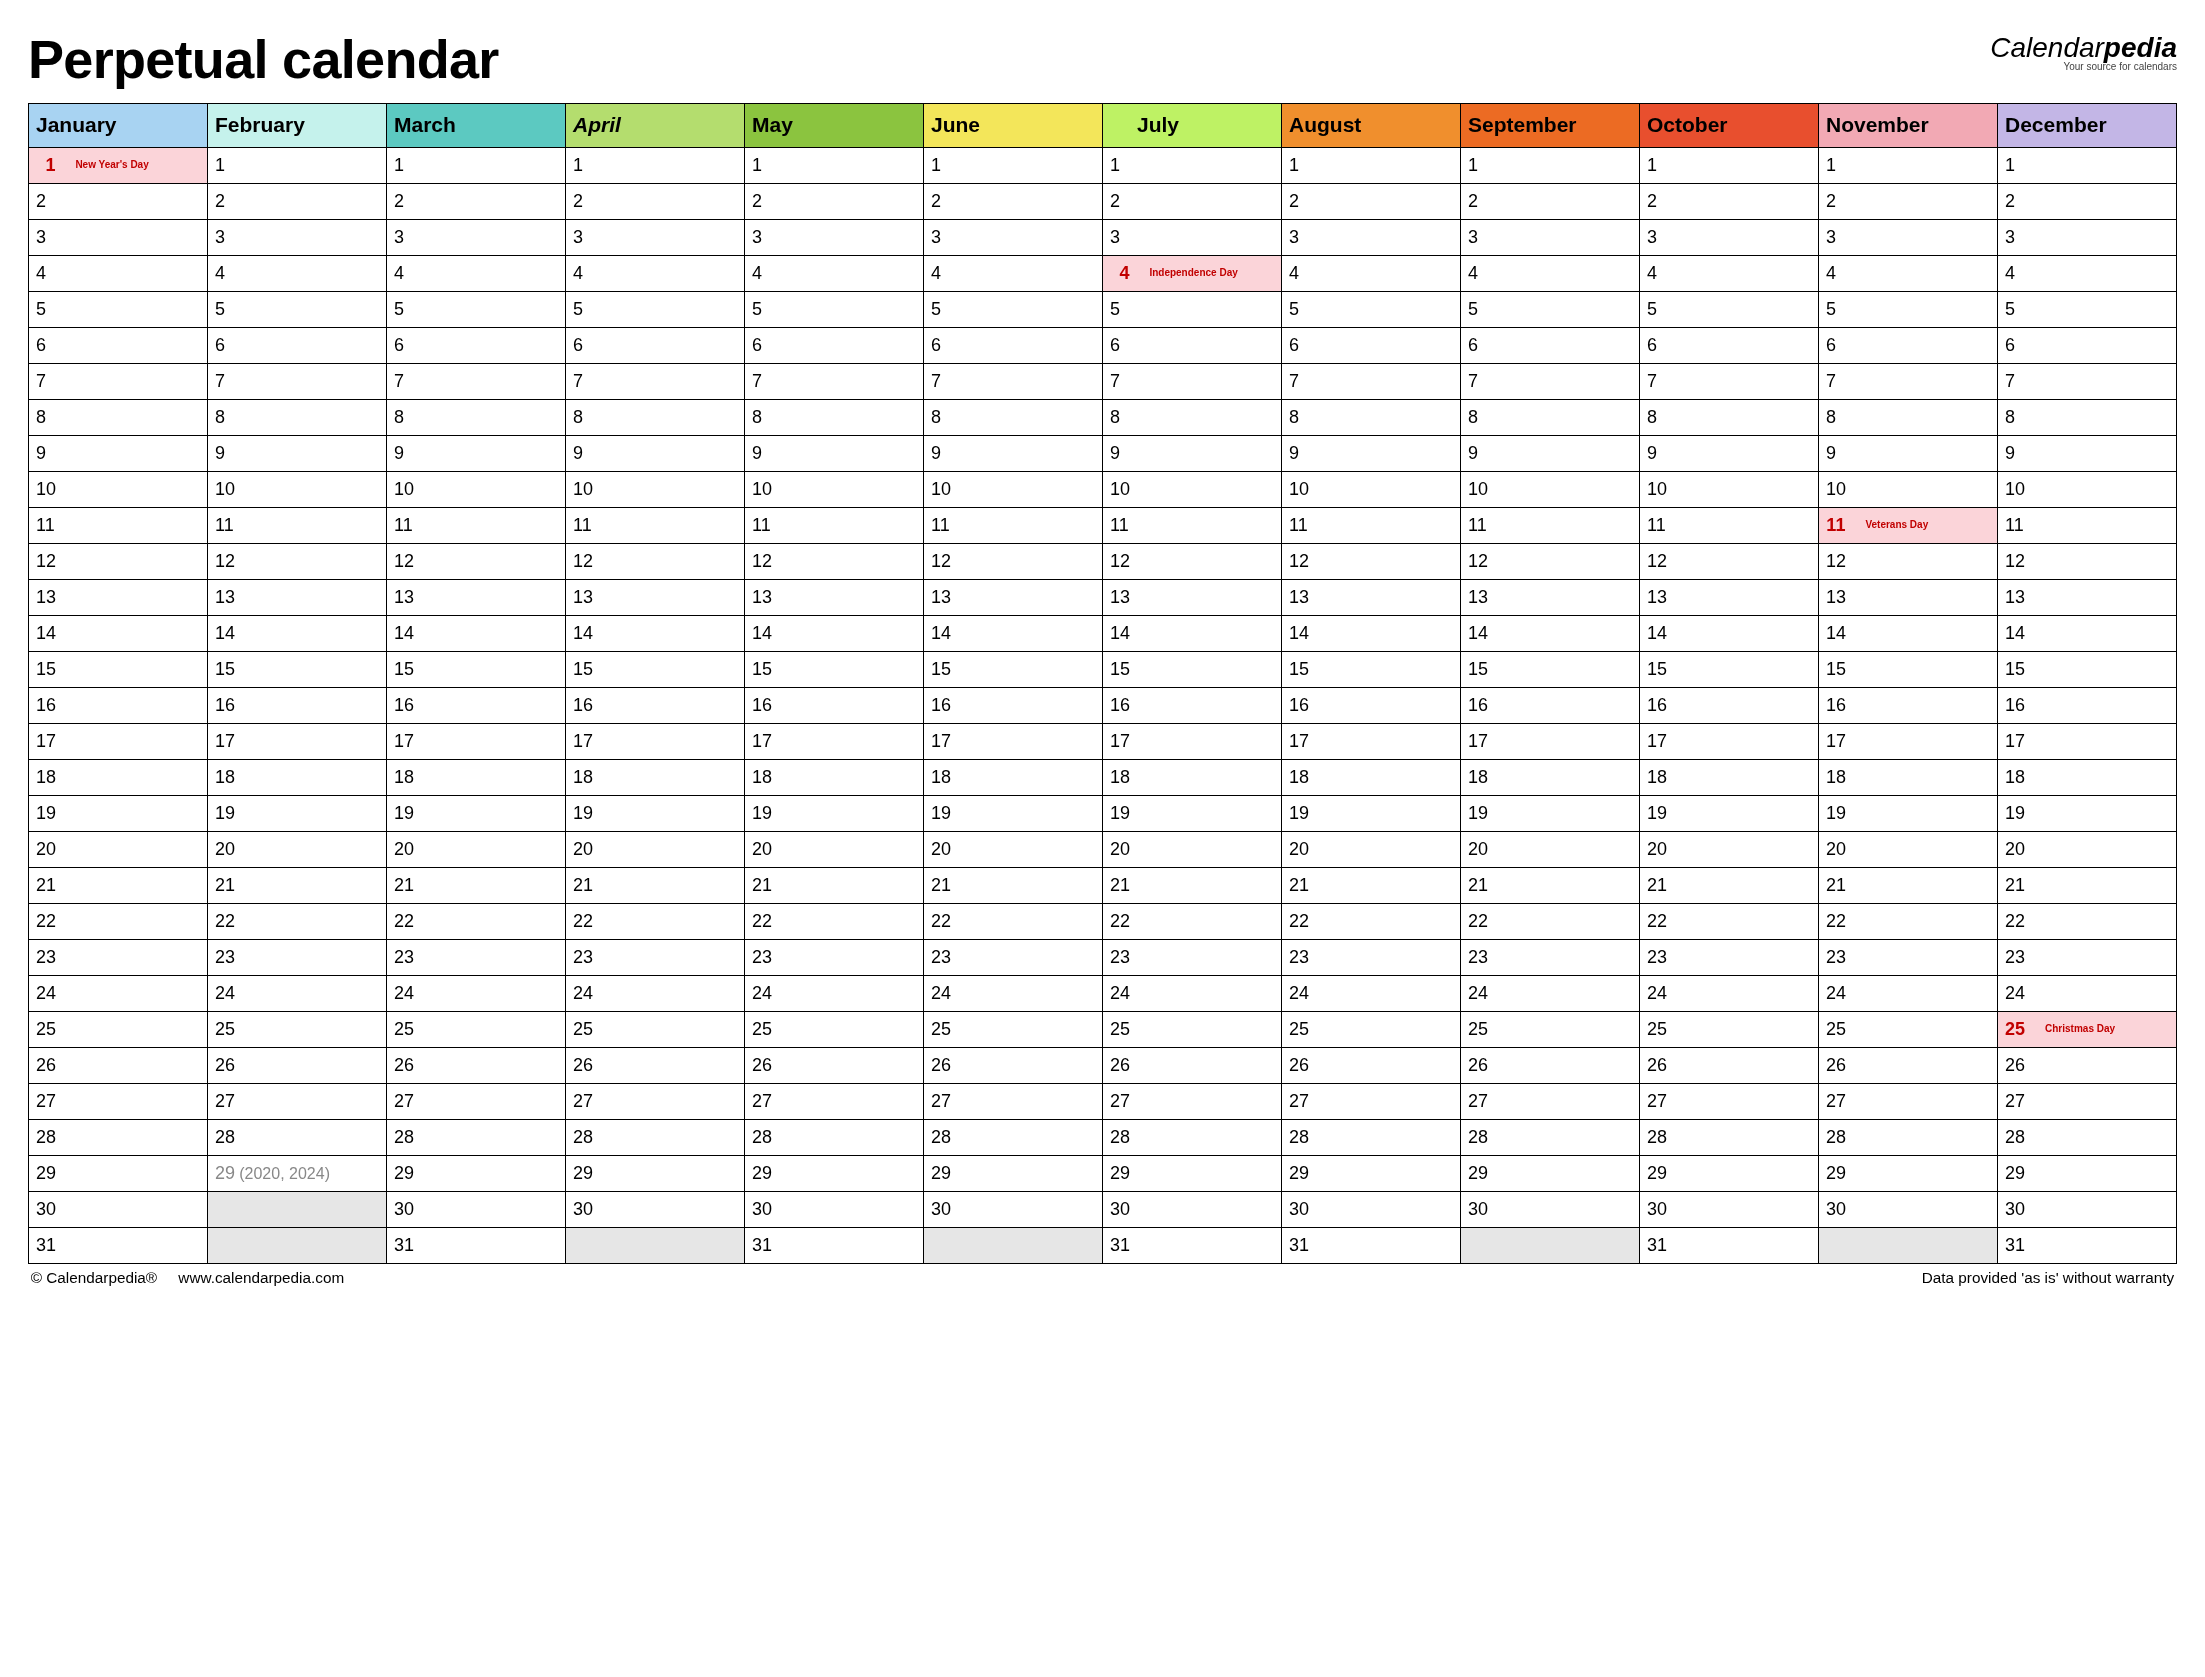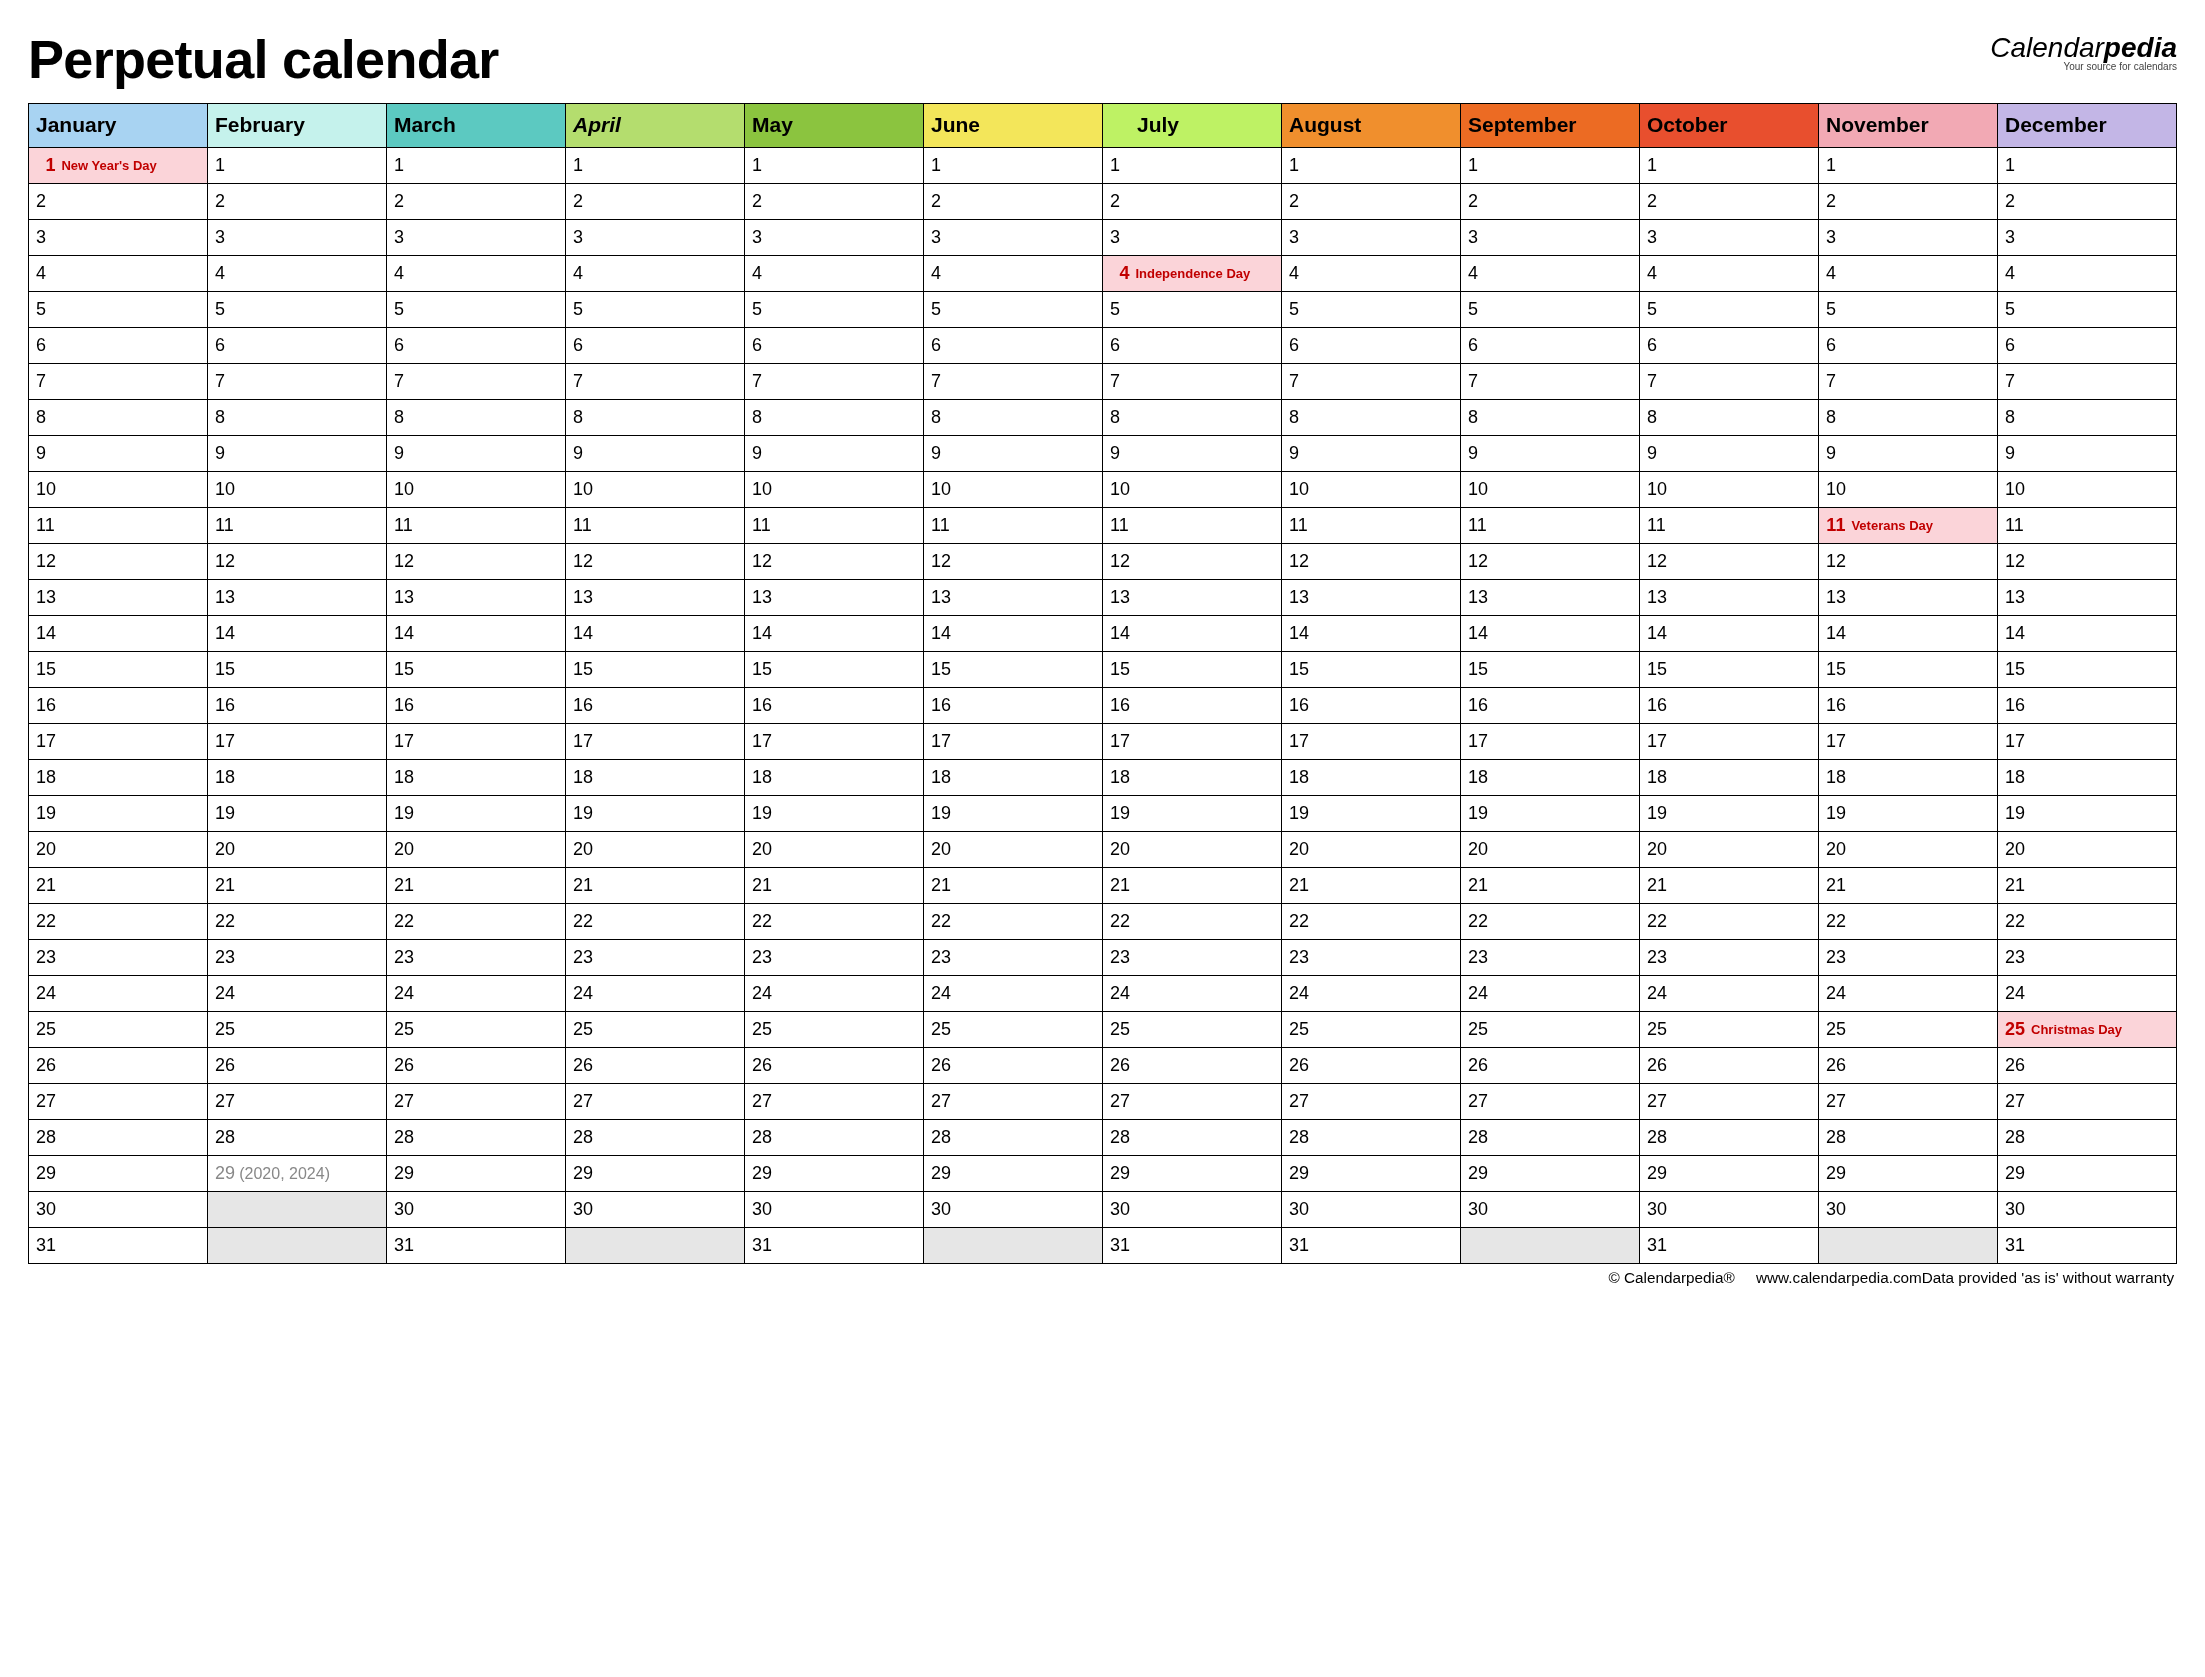--- a/index.html
+++ b/index.html
@@ -59,42 +59,43 @@
     font-size: 21px;
     height: 44px;
   }
   .daynum { font-weight: 400; }
   .holiday {
     background: #FBD4D9;
     color: #C10000;
     font-weight: 700;
   }
   .holiday .hlabel {
-    font-size: 13px;
+    font-size: 10px;
     font-weight: 700;
     line-height: 1.05;
     display: inline-block;
     vertical-align: middle;
-    margin-left: 6px;
+    margin-left: 20px;
   }
   .holiday .hnum {
     display: inline-block;
     vertical-align: middle;
     min-width: 19.4px;
     text-align: right;
   }
   .leap { color: #888; }
   .leap .note { font-size: 16px; margin-left: 4.2px; }
   .blank { background: #E6E6E6; }
   .footer {
     display: flex;
-    justify-content: flex-end;
+    justify-content: space-between;
     font-size: 15.3px;
     margin-top: 5.5px;
     padding: 0 2.8px;
+    gap: 40px;
   }
 </style>
 </head>
 <body>
 
 <div class="page">
   <div class="header">
     <div class="title">Perpetual calendar</div>
     <div class="brand">
       <div class="brand-name">

